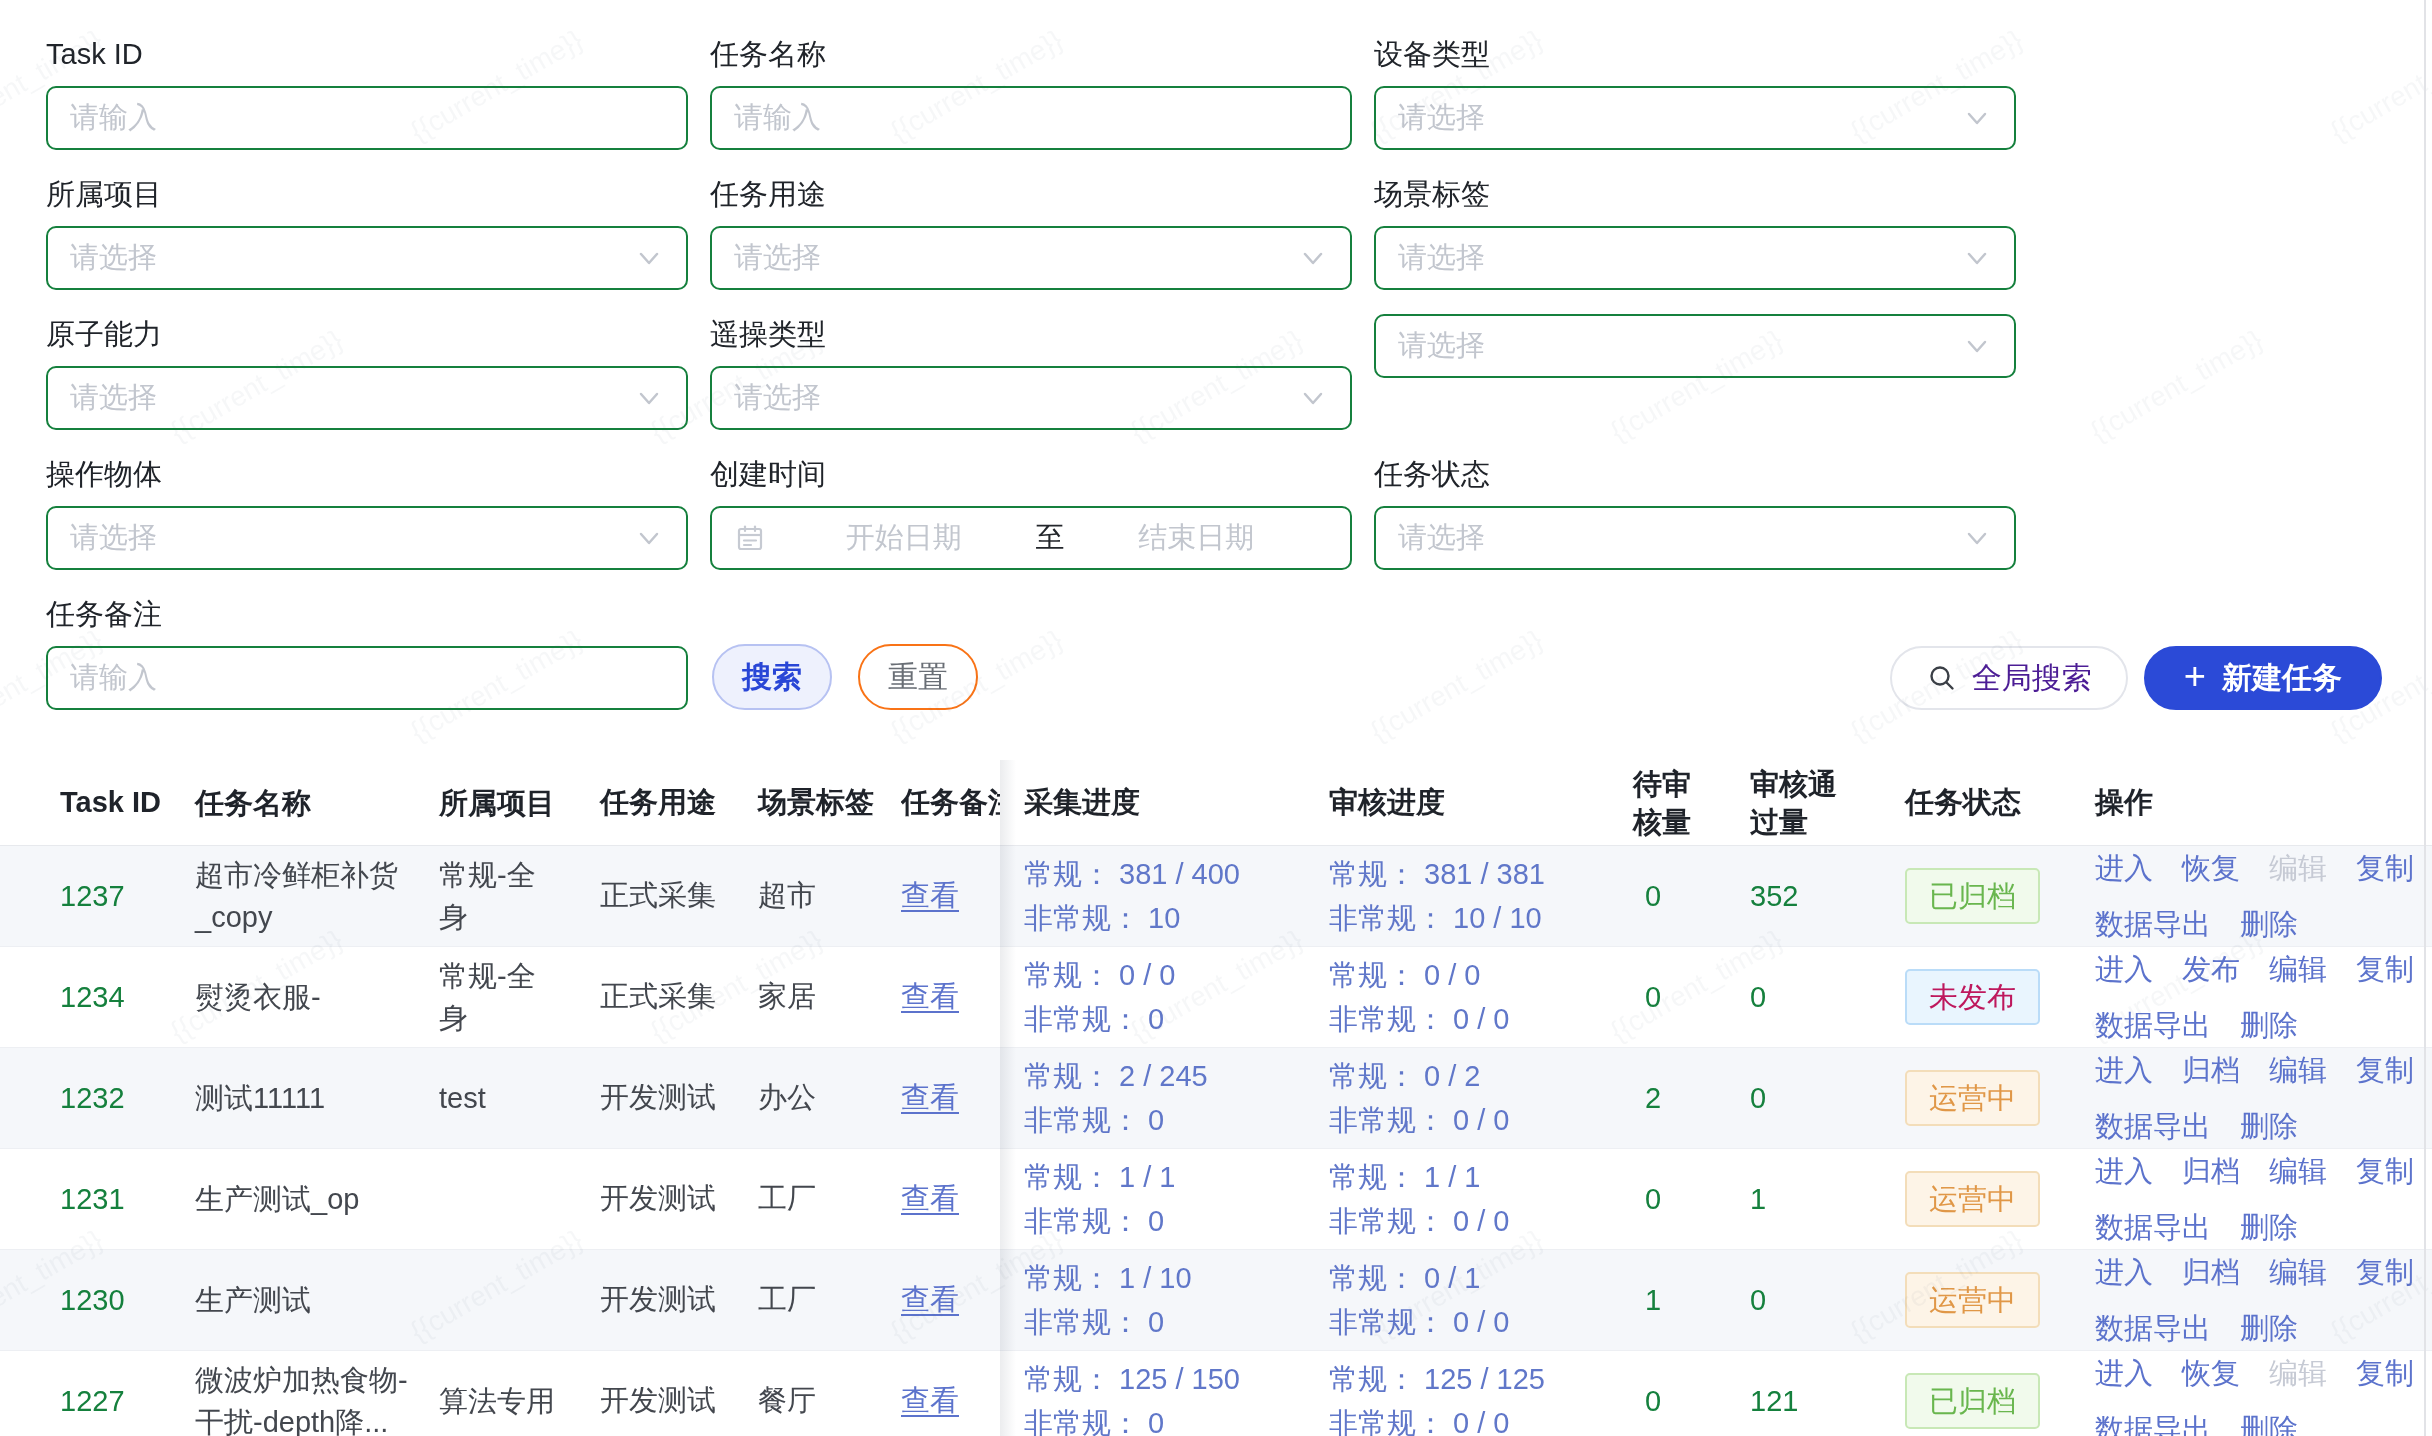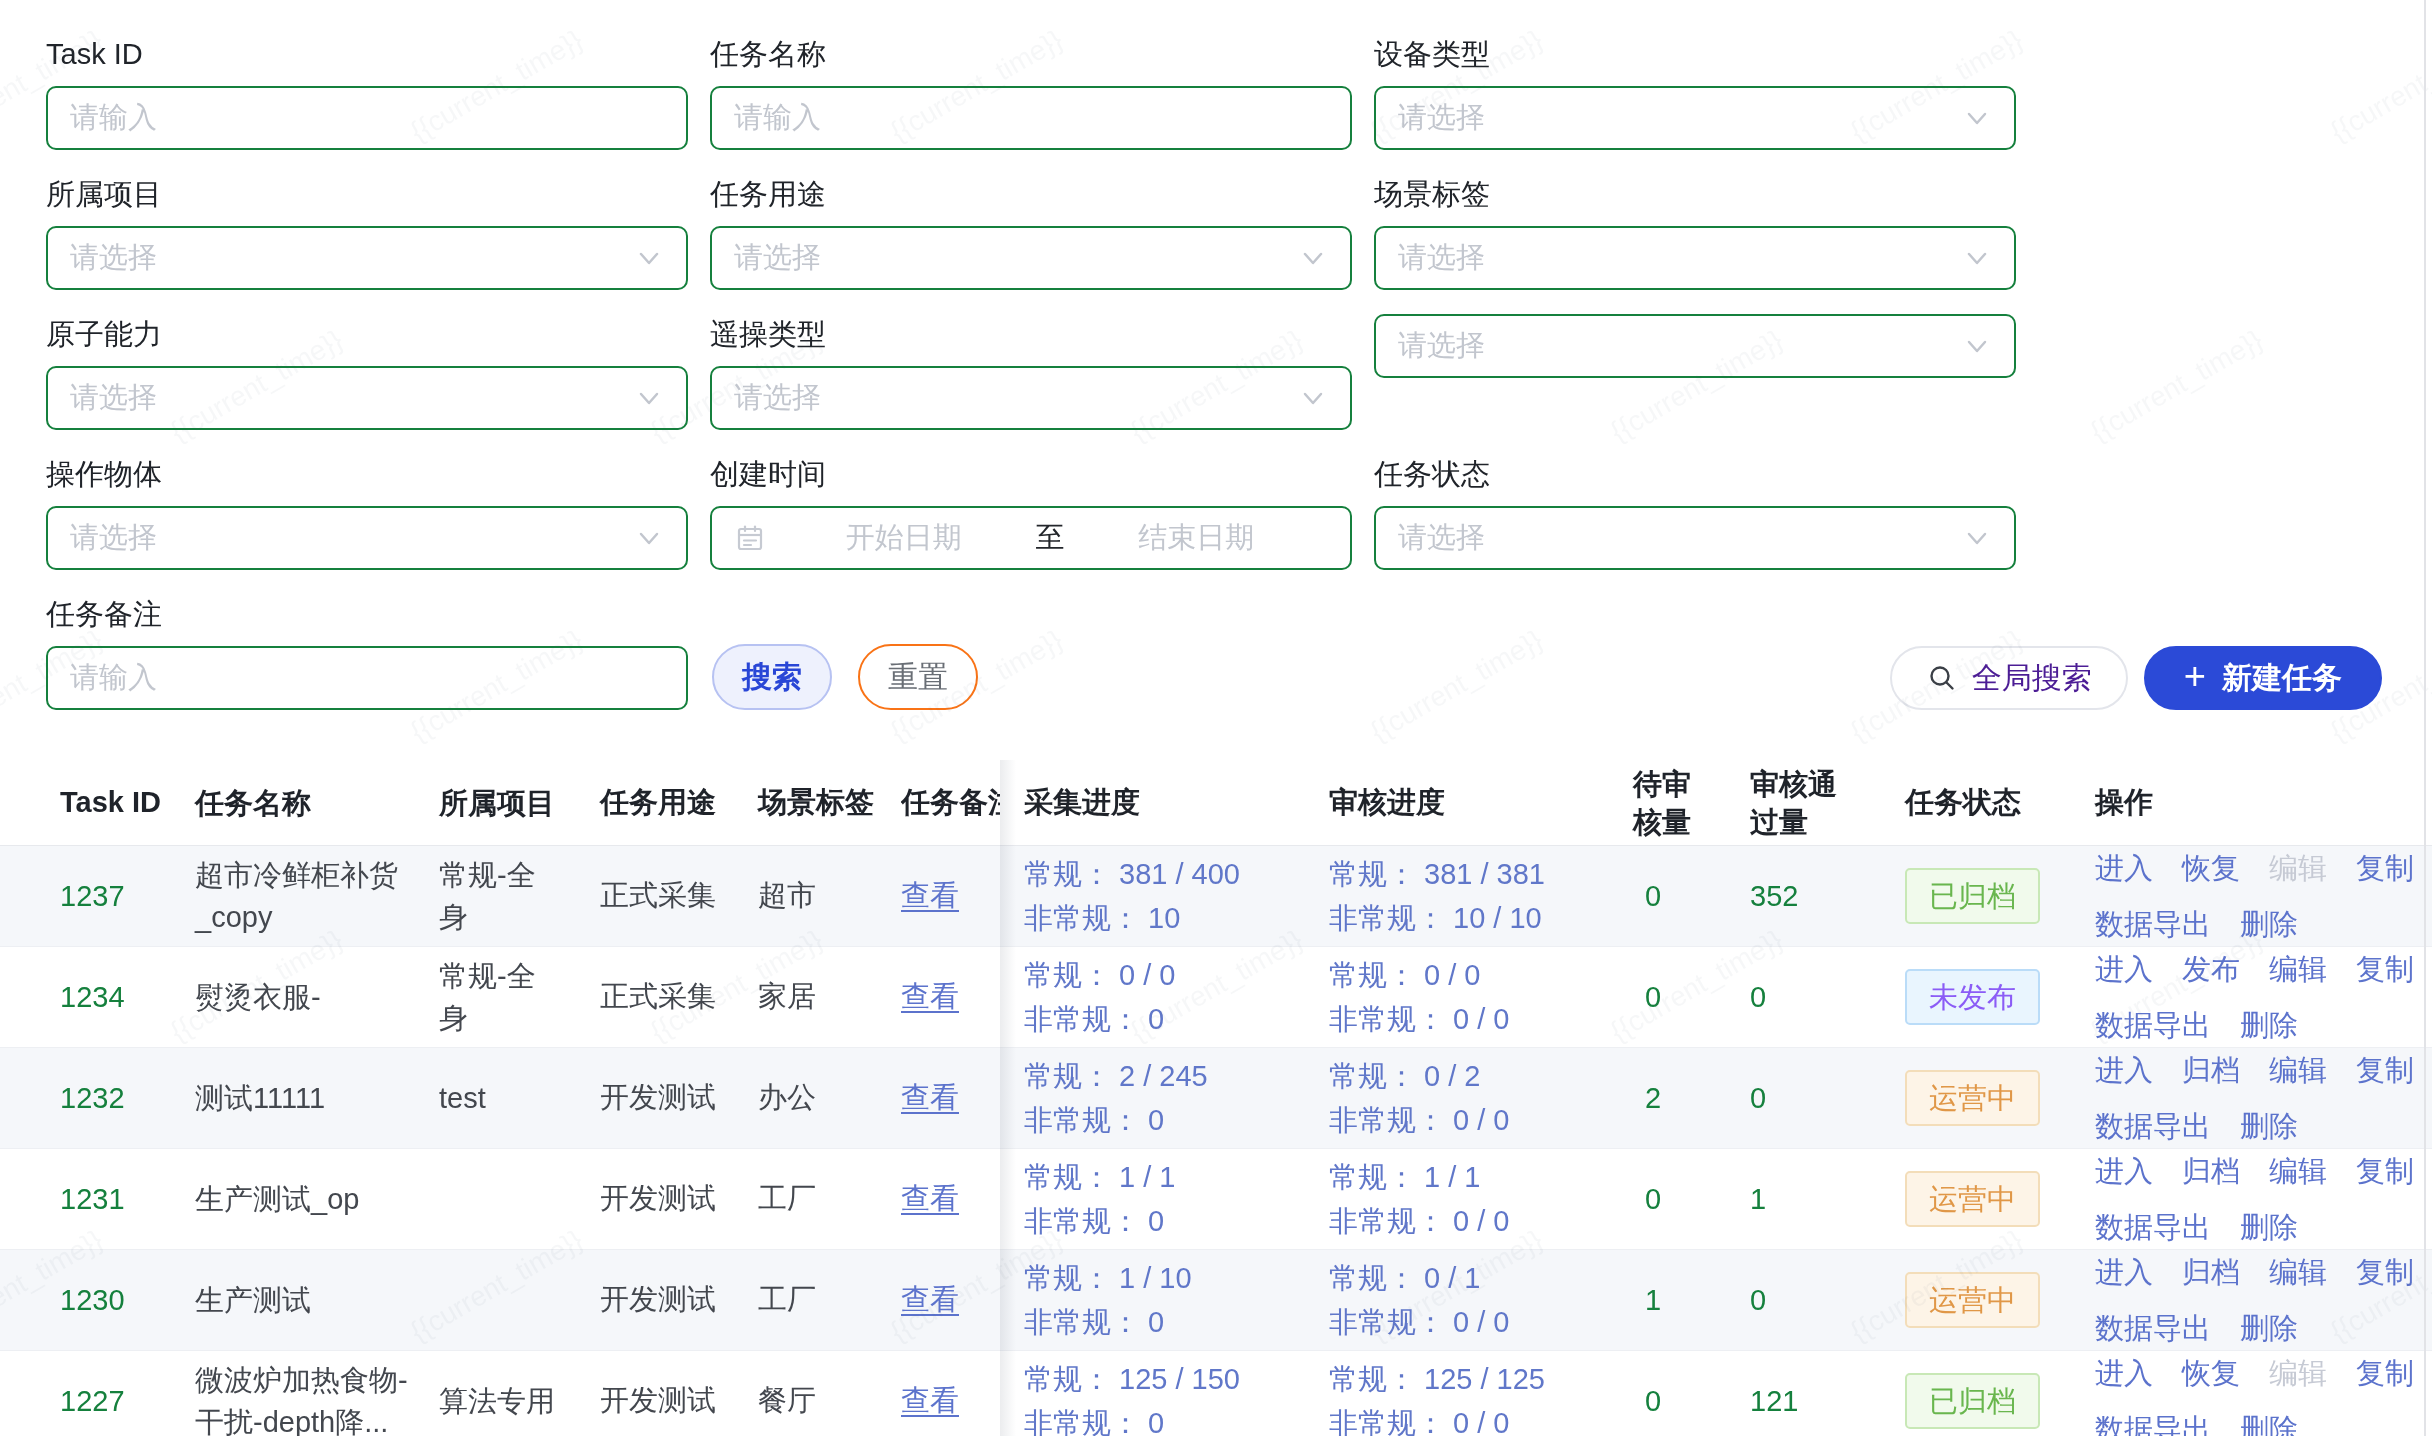--- a/index.html
+++ b/index.html
@@ -59,21 +59,21 @@
   .num{color:#15803d}
   .pre{white-space:pre-line}
   .prog div{line-height:44px;color:#6077c9}
   .link{color:#5c73cc;cursor:pointer}
   .view{text-decoration:underline;text-underline-offset:5px}
   .ops{display:flex;flex-wrap:wrap;column-gap:29px;row-gap:12px;align-content:center;line-height:44px}
   .act.disabled{color:#c6cad4;cursor:default}
   .badge{display:inline-block;height:56px;line-height:52px;padding:0 22px;border-radius:5px;
         font-size:29px;border:2px solid;box-sizing:border-box}
   .badge.archived{color:#69b64e;background:#f1faec;border-color:#c8e8b6}
-  .badge.unpublished{color:#8b5cf6;background:#e9f5fe;border-color:#badcf8}
+  .badge.unpublished{color:#be185d;background:#e9f5fe;border-color:#badcf8}
   .badge.operating{color:#e09747;background:#fdf4e7;border-color:#f3ddb9}
   .fixed-shadow{position:absolute;left:1000px;top:0;bottom:0;width:16px;pointer-events:none;
         background:linear-gradient(to right,rgba(62,72,92,0.10),rgba(62,72,92,0))}
   .scroll-edge{position:absolute;top:0;bottom:0;right:6px;width:2px;background:#e2e3e7;z-index:7}
 </style>
 </head>
 <body>
 
 <div class="page">
 

